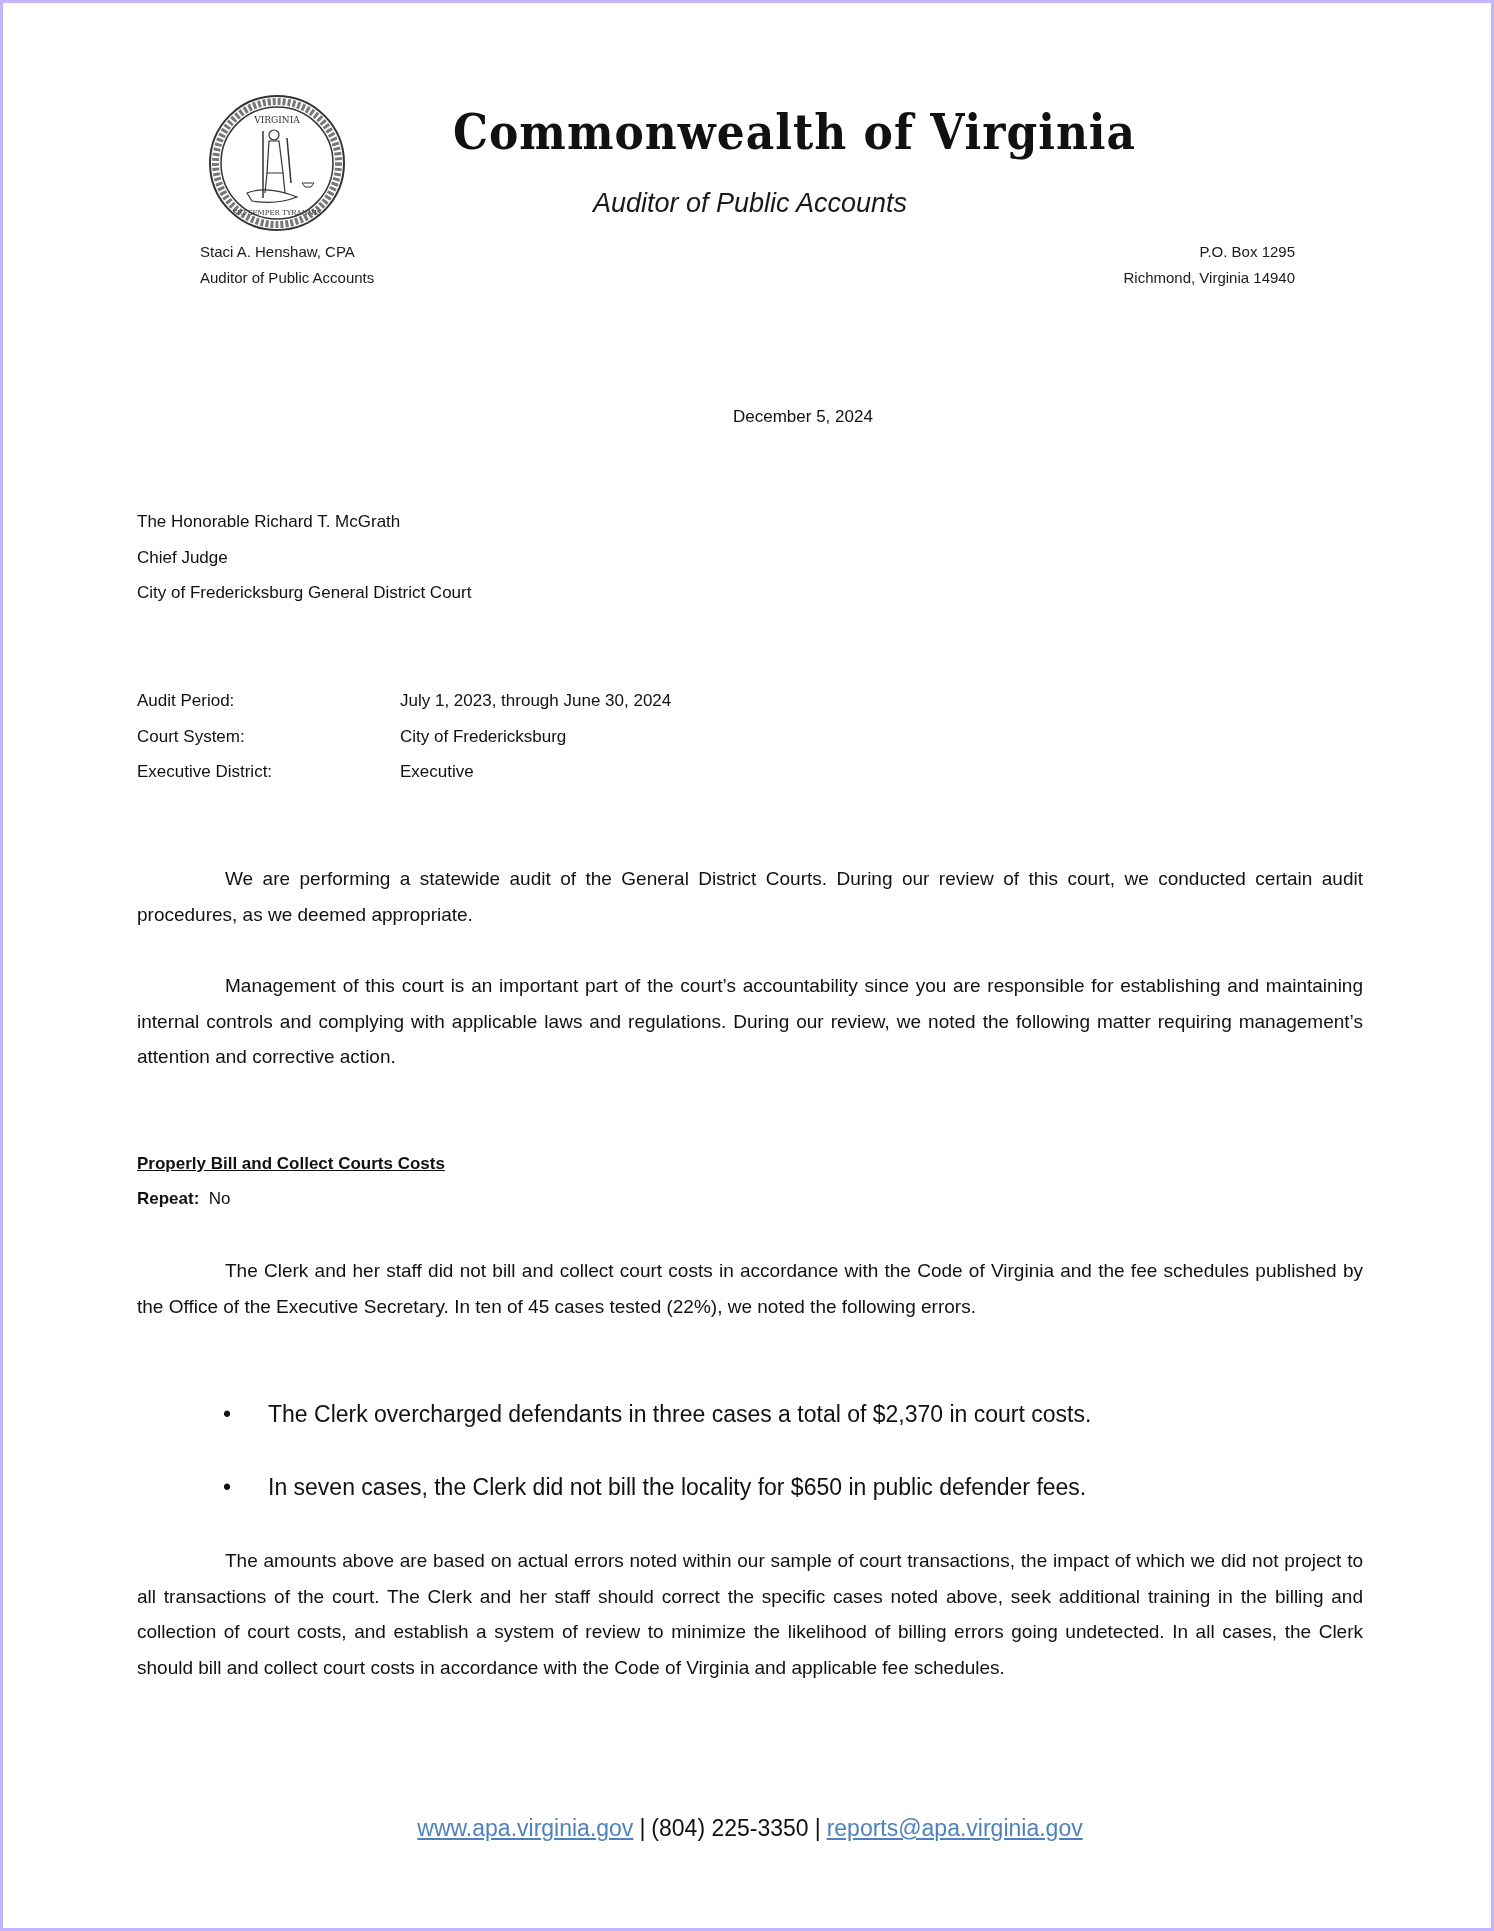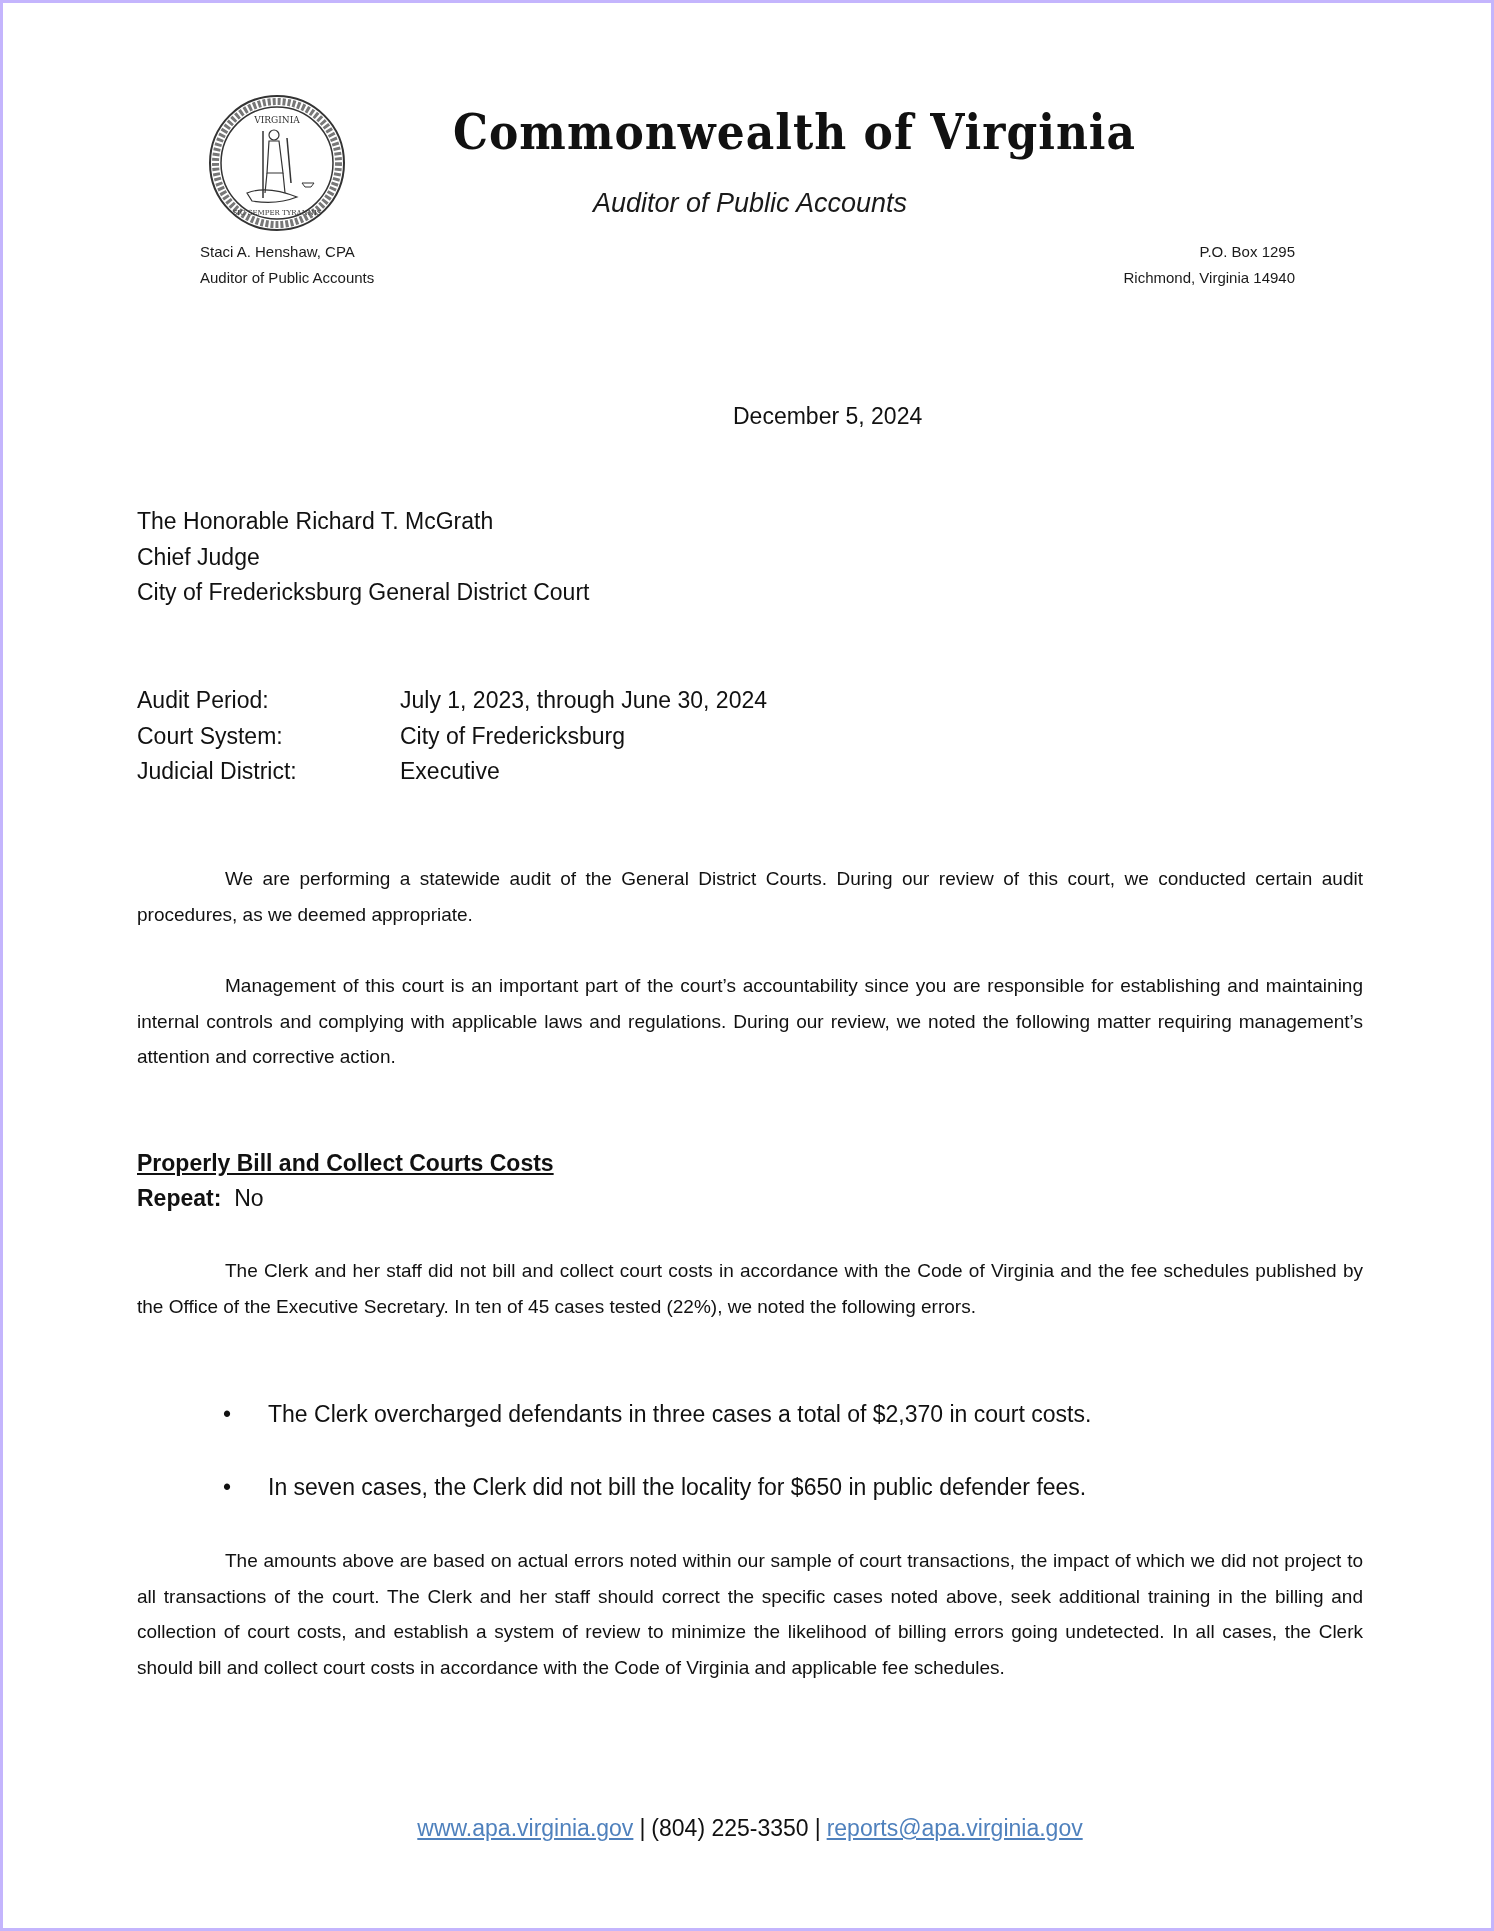--- a/index.html
+++ b/index.html
@@ -16,21 +16,21 @@
     font-family: "DejaVu Serif", "Liberation Serif", serif; font-weight: bold;
     font-size: 44px; letter-spacing: 1px; transform: scaleY(1.12); transform-origin: top left;
   }
   .subtitle {
     left: 450px; top: 185px; width: 594px; text-align: center;
     font-style: italic; font-size: 27px; color: #1a1a1a;
   }
   .hdr-small { font-size: 15px; line-height: 26px; color: #1a1a1a; }
   .hdr-left { left: 197px; top: 236px; }
   .hdr-right { right: 196px; top: 236px; text-align: right; }
-  .body-text { font-size: 23px; line-height: 35.6px; color: #111; }
+  .body-text { font-size: 17px; line-height: 35.6px; color: #111; }
   .date { left: 730px; top: 396px; }
   .addr { left: 134px; top: 501px; }
   .audit { left: 134px; top: 680px; }
   .audit-row { display: flex; }
   .audit-label { width: 263px; }
   .para {
     position: absolute; left: 134px; width: 1226px; white-space: normal;
     text-align: justify; font-size: 19px; line-height: 35.6px; color: #111;
   }
   .para .indent { display: inline-block; width: 88px; }
@@ -97,21 +97,21 @@
   <div class="abs body-text audit">
     <div class="audit-row">
       <span class="audit-label">Audit Period:</span>
       <span>July 1, 2023, through June 30, 2024</span>
     </div>
     <div class="audit-row">
       <span class="audit-label">Court System:</span>
       <span>City of Fredericksburg</span>
     </div>
     <div class="audit-row">
-      <span class="audit-label">Judicial District:</span>
+      <span class="audit-label">Executive District:</span>
       <span>Executive</span>
     </div>
   </div>
 
   <div class="para p1"><span class="indent"></span><span>We are performing a statewide audit of the General District Courts.  During our review of this court, we conducted certain audit procedures, as we deemed appropriate.</span></div>
 
   <div class="para p2"><span class="indent"></span><span>Management of this court is an important part of the court’s accountability since you are responsible for establishing and maintaining internal controls and complying with applicable laws and regulations.  During our review, we noted the following matter requiring management’s attention and corrective action.</span></div>
 
   <div class="abs body-text heading">Properly Bill and Collect Courts Costs</div>
   <div class="abs body-text repeat">

